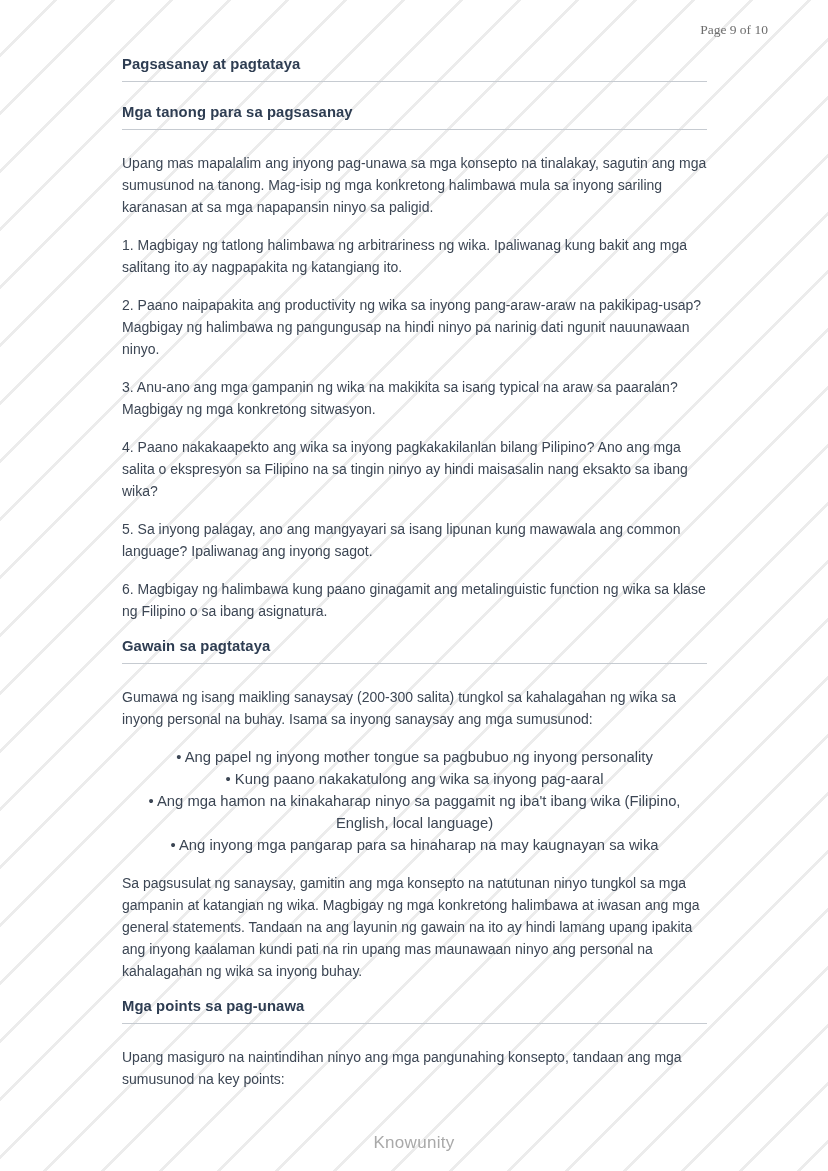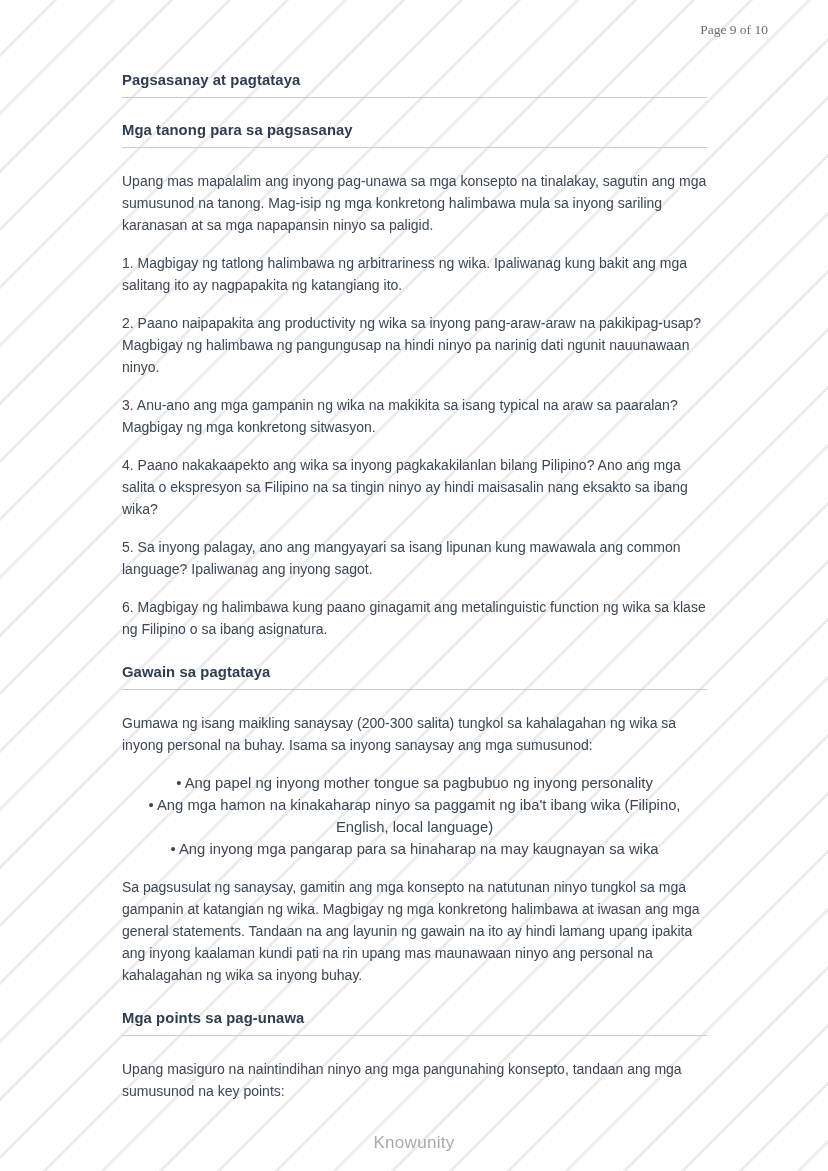--- a/index.html
+++ b/index.html
@@ -38,25 +38,25 @@
     top: 56px;
     left: 122px;
     width: 585px;
   }
   .heading {
     font-size: 14.8px;
     font-weight: 700;
     color: #2e3d52;
     padding-bottom: 9px;
     border-bottom: 1px solid #c6cbd1;
-    margin-top: 24px;
+    margin-top: 14px;
     margin-bottom: 22px;
     letter-spacing: 0.1px;
   }
-  .heading:first-child { margin-top: 16px; }
+  .heading:first-child { margin-top: 0; }
   .para {
     font-size: 14px;
     line-height: 22px;
     color: #3c4654;
     margin-bottom: 16px;
   }
   .bullet-list { margin-bottom: 16px; text-align: center; }
   .bullet-line {
     font-size: 14.8px;
     line-height: 22px;
@@ -99,20 +99,21 @@
     <p class="para">5. Sa inyong palagay, ano ang mangyayari sa isang lipunan kung mawawala ang common language? Ipaliwanag ang inyong sagot.</p>
 
     <p class="para">6. Magbigay ng halimbawa kung paano ginagamit ang metalinguistic function ng wika sa klase ng Filipino o sa ibang asignatura.</p>
 
     <div class="heading">Gawain sa pagtataya</div>
 
     <p class="para">Gumawa ng isang maikling sanaysay (200-300 salita) tungkol sa kahalagahan ng wika sa inyong personal na buhay. Isama sa inyong sanaysay ang mga sumusunod:</p>
 
     <div class="bullet-list">
       <div class="bullet-line">• Ang papel ng inyong mother tongue sa pagbubuo ng inyong personality</div>
+      <div class="bullet-line">• Kung paano nakakatulong ang wika sa inyong pag-aaral</div>
       <div class="bullet-line">• Ang mga hamon na kinakaharap ninyo sa paggamit ng iba't ibang wika (Filipino, English, local language)</div>
       <div class="bullet-line">• Ang inyong mga pangarap para sa hinaharap na may kaugnayan sa wika</div>
     </div>
 
     <p class="para">Sa pagsusulat ng sanaysay, gamitin ang mga konsepto na natutunan ninyo tungkol sa mga gampanin at katangian ng wika. Magbigay ng mga konkretong halimbawa at iwasan ang mga general statements. Tandaan na ang layunin ng gawain na ito ay hindi lamang upang ipakita ang inyong kaalaman kundi pati na rin upang mas maunawaan ninyo ang personal na kahalagahan ng wika sa inyong buhay.</p>
 
     <div class="heading">Mga points sa pag-unawa</div>
 
     <p class="para">Upang masiguro na naintindihan ninyo ang mga pangunahing konsepto, tandaan ang mga sumusunod na key points:</p>
 

